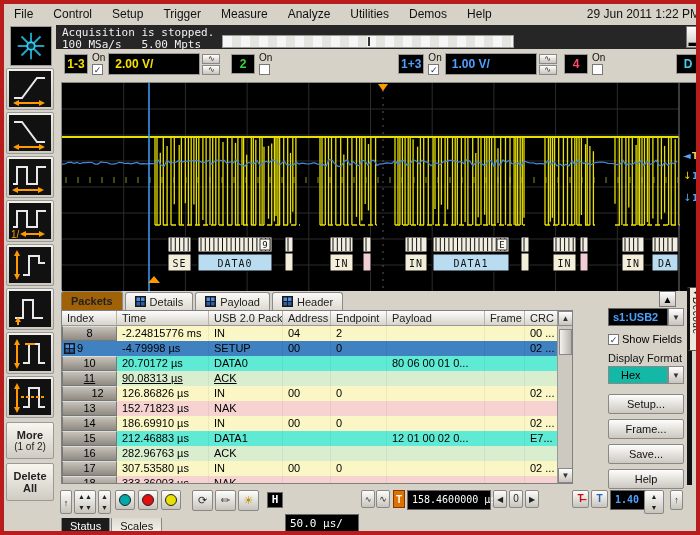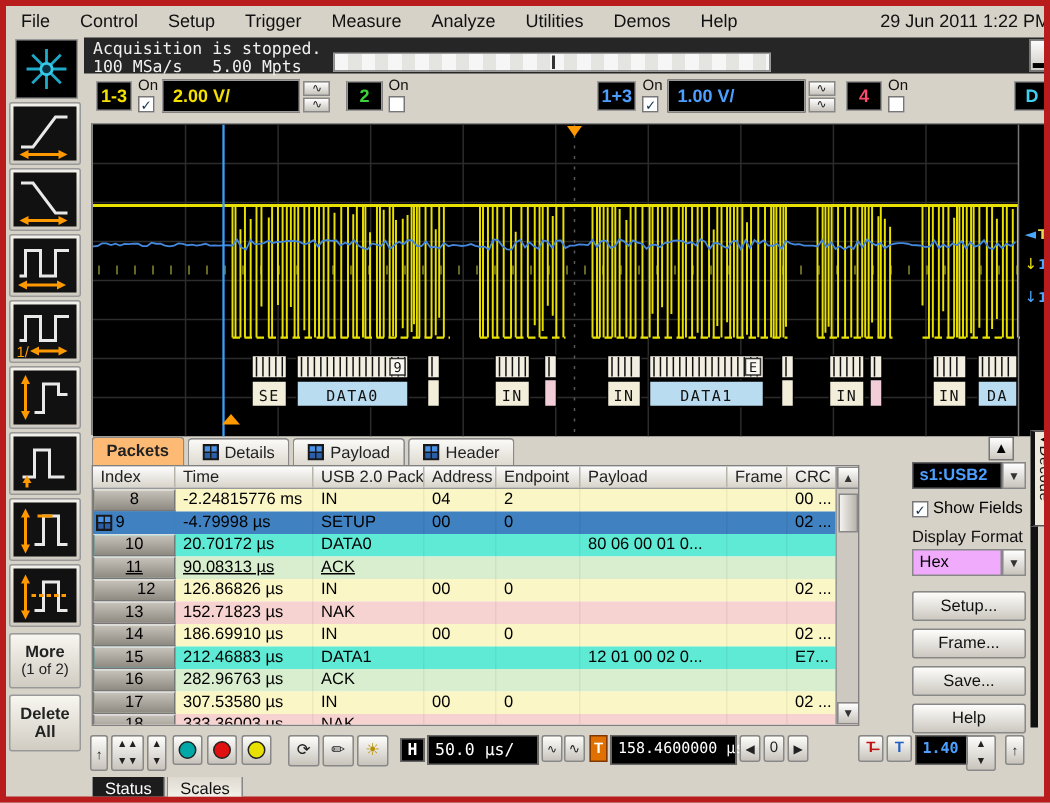--- a/index.html
+++ b/index.html
@@ -44,21 +44,21 @@
   .sbtn .oT { fill: #ff9900; font-size: 10px; font-family: "Liberation Sans", sans-serif; }
   .side-txt-btn { width: 48px; background: linear-gradient(#f8f6f0,#d0ccc2); border: 1px solid #999; border-radius: 2px; margin-top: 4px; text-align: center; font-size: 11px; font-weight: bold; color: #222; padding: 6px 0; }
 
   
   #wavearea { position: absolute; left: 57px; top: 78px; width: 641px; height: 208px; background: #000; border-top: 1px solid #888; border-left: 1px solid #888; }
   #wavearea svg { display: block; }
 
   
   #restabs { position: absolute; left: 57px; top: 287px; height: 19px; display: flex; align-items: flex-end; gap: 2px; }
   .tab { height: 18px; padding: 0 9px; background: linear-gradient(#fbfaf7,#dedad0); border: 1px solid #8a8a8a; border-bottom: none; border-radius: 3px 3px 0 0; font-size: 11px; display: flex; gap: 4px; align-items: center; color: #222; }
-  .tab.active { background: #fdba74; height: 19px; font-weight: bold; }
+  .tab.active { background: #a16207; height: 19px; font-weight: bold; }
   .tabicon { display: inline-flex; }
 
   #uparrow-btn { position: absolute; left: 655px; top: 287px; width: 17px; height: 16px; background: linear-gradient(#fff,#ccc8c0); border: 1px solid #777; font-size: 10px; font-weight: bold; text-align: center; line-height: 15px; }
   #decode-tab { position: absolute; left: 683px; top: 283px; width: 16px; height: 64px; background: #ece8dc; border: 1px solid #555; border-left: 3px solid #111; display: flex; flex-direction: column; align-items: center; font-size: 9px; }
   #decode-tab .vtext { writing-mode: vertical-rl; font-size: 10px; color: #111; letter-spacing: 0.5px; }
   #black-strip { position: absolute; left: 683px; top: 347px; width: 5px; height: 134px; background: #111; }
 
   #table-wrap { position: absolute; left: 57px; top: 306px; width: 512px; height: 174px; background: #fff; border: 1px solid #808080; overflow: hidden; }
   #thead { display: flex; height: 15px; background: linear-gradient(#fdfdfd,#d8d4ca); border-bottom: 1px solid #999; }
   .th { font-size: 11px; line-height: 14px; padding-left: 5px; color: #222; border-right: 1px solid #b8b4aa; overflow: hidden; white-space: nowrap; }
@@ -78,21 +78,21 @@
   #sb-down { position: absolute; bottom: 0; }
   #sb-thumb { position: absolute; top: 18px; left: 1px; width: 13px; height: 26px; background: linear-gradient(90deg,#f4f2ee,#b8b4ac); border: 1px solid #888; }
 
   
   .rp { position: absolute; }
   #src-dd { left: 604px; top: 304px; width: 60px; height: 18px; background: #000; border: 1px solid #666; color: #4da0ff; font-size: 11px; font-weight: bold; line-height: 16px; padding-left: 4px; }
   .dd-arrow { width: 16px; height: 18px; background: linear-gradient(#fff,#c8c4bc); border: 1px solid #888; font-size: 8px; text-align: center; line-height: 17px; color: #333; }
   #src-arrow { left: 664px; top: 304px; }
   #chk-row { left: 604px; top: 329px; display: flex; align-items: center; gap: 3px; font-size: 11px; }
   #fmt-label { left: 604px; top: 348px; font-size: 11px; color: #111; }
-  #hex-dd { left: 604px; top: 362px; width: 60px; height: 18px; background: #f0abfc; border: 1px solid #888; font-size: 11px; line-height: 16px; padding-left: 4px; }
+  #hex-dd { left: 604px; top: 362px; width: 60px; height: 18px; background: #14b8a6; border: 1px solid #888; font-size: 11px; line-height: 16px; padding-left: 12px; }
   #hex-arrow { left: 664px; top: 362px; }
   #rp-buttons { left: 604px; top: 390px; display: flex; flex-direction: column; gap: 5px; }
   .pbtn { width: 76px; height: 20px; background: linear-gradient(#fdfdfb,#ccc8c0); border: 1px solid #888; border-radius: 2px; font-size: 11px; text-align: center; line-height: 18px; color: #111; }
 
   
   #toolbar { position: absolute; left: 55px; top: 484px; width: 645px; height: 29px; }
   #toolbar > div { position: absolute; top: 2px; }
   .tbtn { background: linear-gradient(#fdfdfb,#c8c4bc); border: 1px solid #888; border-radius: 2px; text-align: center; color: #222; }
   .tb-black { background: #000; border: 1px solid #666; color: #fff; font-family: "DejaVu Sans Mono", monospace; font-size: 10px; line-height: 18px; padding-left: 4px; white-space: nowrap; }
   .circ { width: 12px; height: 12px; border-radius: 50%; border: 1px solid #222; margin: 3px auto; }
@@ -852,21 +852,21 @@
     <div class="tbtn" style="left:79px;width:20px;height:20px;">
         <div class="circ" style="background:#e01010;"></div>
       </div>
     <div class="tbtn" style="left:102px;width:20px;height:20px;">
         <div class="circ" style="background:#e8e000;"></div>
       </div>
     <div class="tbtn" style="left:133px;width:21px;height:21px;font-size:11px;line-height:19px;">⟳</div>
     <div class="tbtn" style="left:156px;width:21px;height:21px;font-size:11px;line-height:19px;">✏</div>
     <div class="tbtn" style="left:179px;width:21px;height:21px;font-size:11px;line-height:19px;color:#b89000;">☀</div>
     <div class="tb-black" style="left:208px;width:16px;height:16px;top:4px;font-weight:bold;font-size:11px;line-height:14px;text-align:center;padding:0;">H</div>
-    <div class="tb-black" style="left:226px;width:74px;height:20px;font-size:11px;">50.0 µs/</div>
+    <div class="tb-black" style="left:226px;width:74px;height:20px;font-size:11px;margin-top:24px;">50.0 µs/</div>
     <div class="tbtn" style="left:302px;width:14px;height:18px;font-size:8px;line-height:17px;">∿</div>
     <div class="tbtn" style="left:317px;width:14px;height:18px;font-size:9px;line-height:17px;">∿</div>
     <div style="left:334px;width:12px;height:18px;background:#e07000;border:1px solid #803800;color:#fff;font-size:10px;font-weight:bold;text-align:center;line-height:17px;">T</div>
     <div class="tb-black" style="left:348px;width:84px;height:20px;">158.4600000 µs</div>
     <div class="tbtn" style="left:434px;width:14px;height:18px;font-size:8px;line-height:17px;">◀</div>
     <div class="tbtn" style="left:450px;width:14px;height:18px;font-size:10px;line-height:16px;">0</div>
     <div class="tbtn" style="left:466px;width:14px;height:18px;font-size:8px;line-height:17px;">▶</div>
     <div class="tbtn" style="left:513px;width:17px;height:18px;font-size:10px;font-weight:bold;line-height:16px;color:#c01010;">T̶</div>
     <div class="tbtn" style="left:532px;width:17px;height:18px;font-size:10px;font-weight:bold;line-height:16px;color:#2060c0;">T</div>
     <div class="tb-black" style="left:551px;width:52px;height:20px;color:#4da0ff;font-weight:bold;">1.40 V</div>

